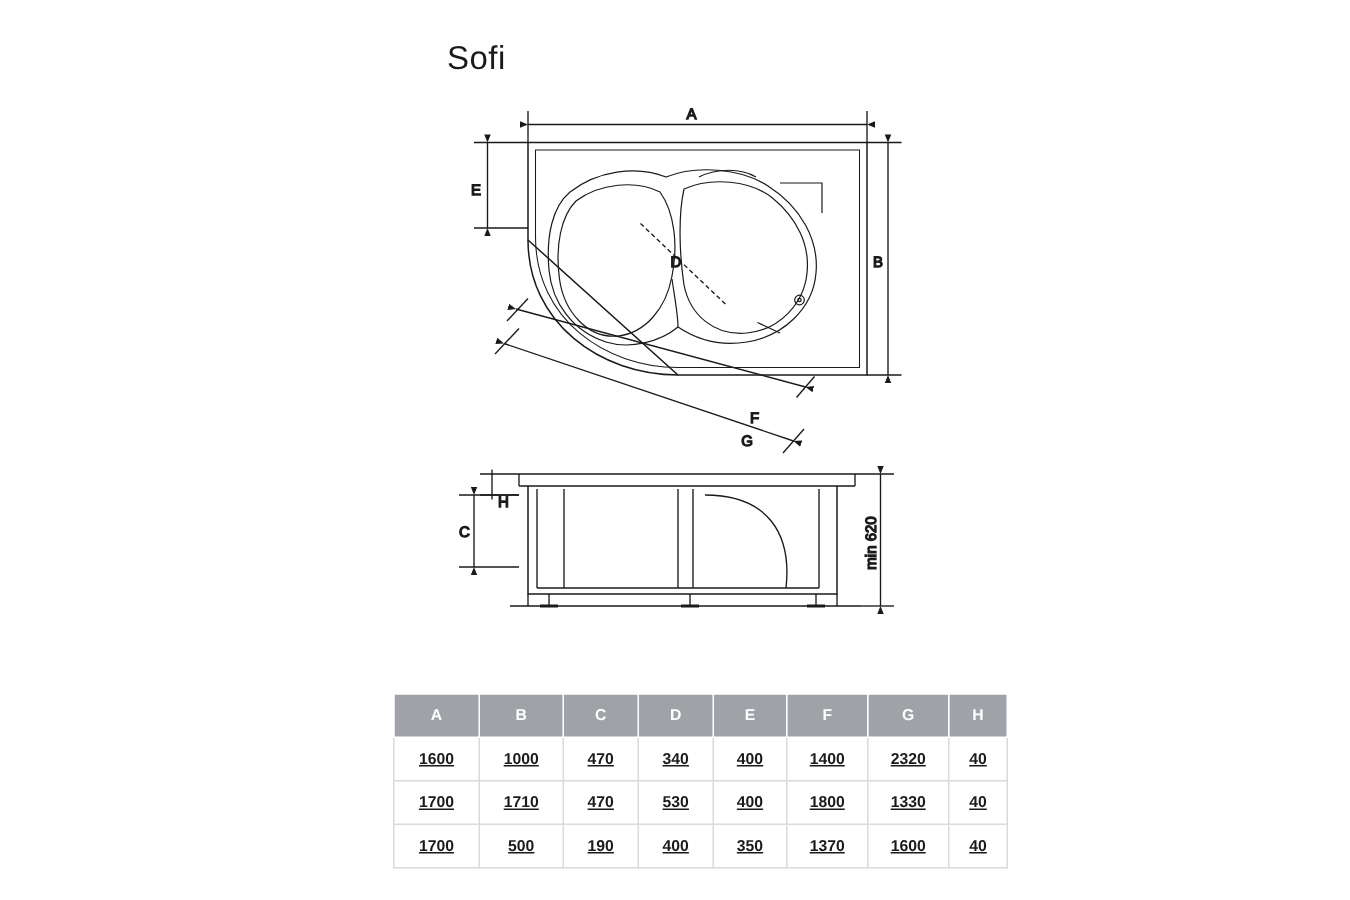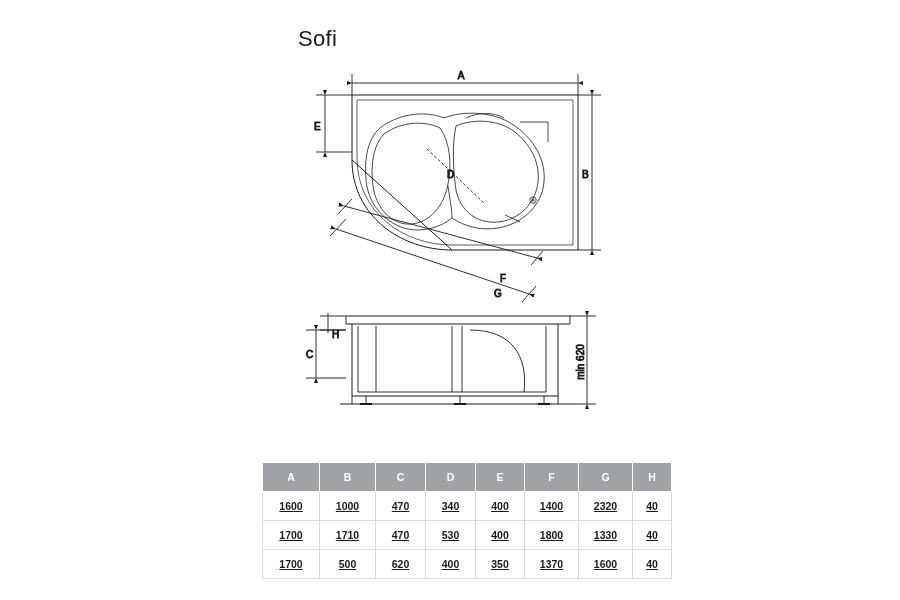--- a/index.html
+++ b/index.html
@@ -254,21 +254,21 @@
         <td>470</td>
         <td>530</td>
         <td>400</td>
         <td>1800</td>
         <td>1330</td>
         <td>40</td>
       </tr>
       <tr>
         <td class="first">1700</td>
         <td>500</td>
-        <td>620</td>
+        <td>190</td>
         <td>400</td>
         <td>350</td>
         <td>1370</td>
         <td>1600</td>
         <td>40</td>
       </tr>
     </tbody>
   </table>
 
 </div>

